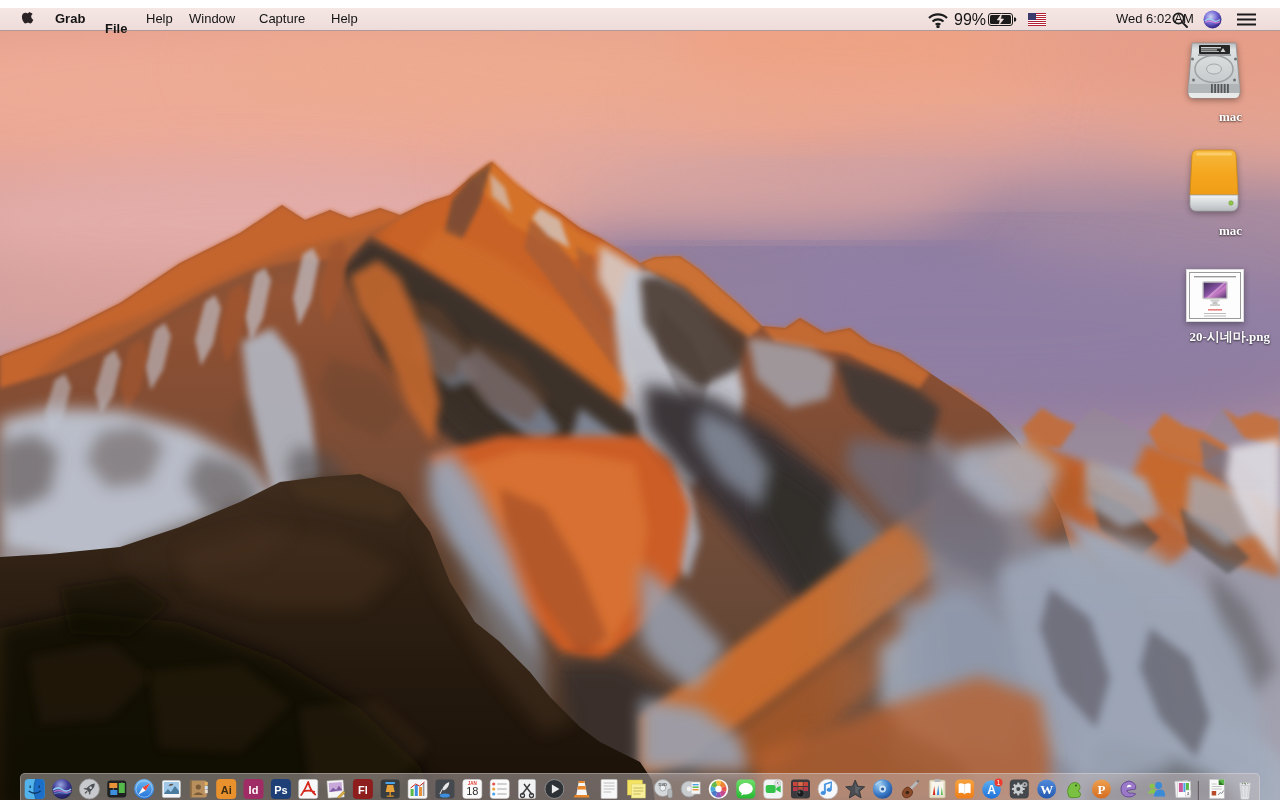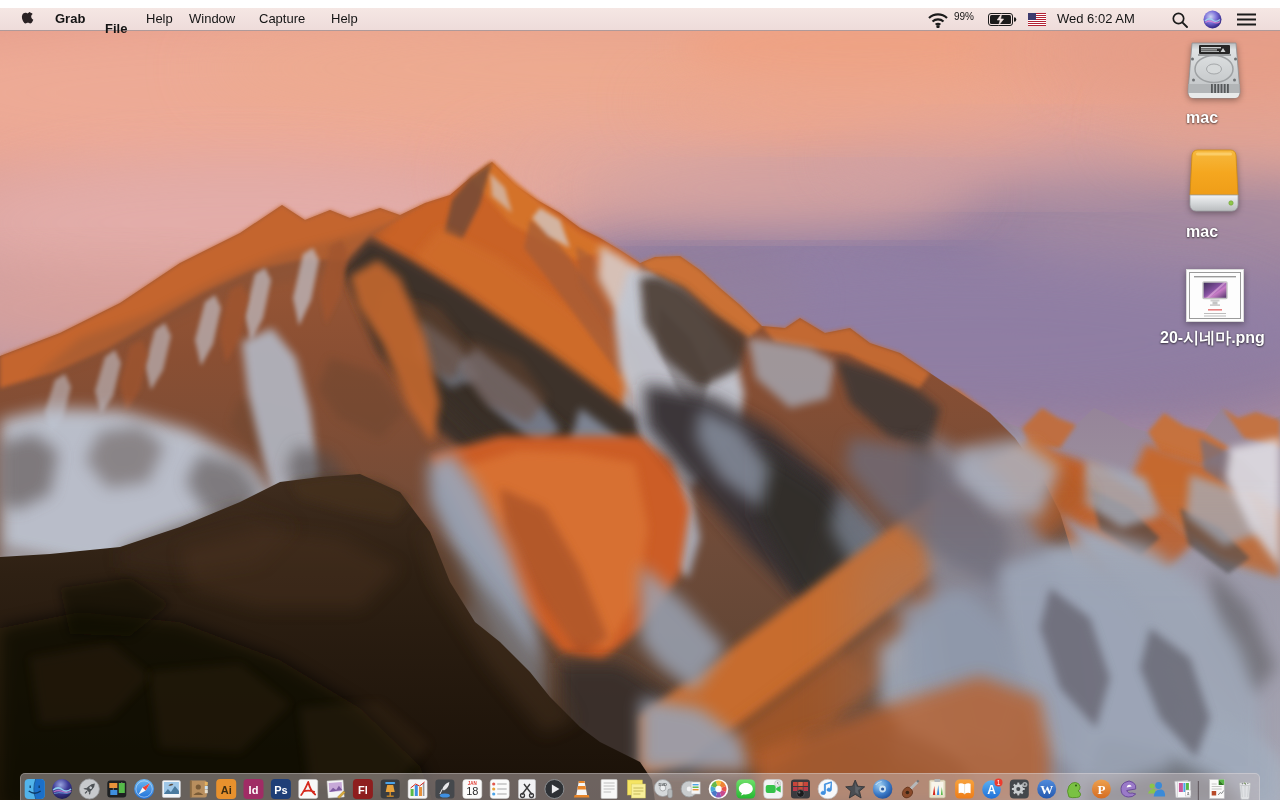--- a/index.html
+++ b/index.html
@@ -1,19 +1,19 @@
 <!DOCTYPE html>
 <html><head><meta charset="utf-8">
 <style>
   html,body{margin:0;padding:0;width:1280px;height:800px;overflow:hidden;
     font-family:"Liberation Sans",sans-serif;}
   #stage{position:relative;width:1280px;height:800px;background:#b295a3;margin-top:8px;}
   .abs{position:absolute;}
-  .lbl{position:absolute;color:#fff;font-weight:bold;font-size:16px;text-align:left;
-    text-shadow:0 1px 2px rgba(0,0,0,.55), 0 0 2px rgba(0,0,0,.4);}
+  .lbl{position:absolute;color:#fff;font-weight:bold;font-size:13px;text-align:right;
+    text-shadow:0 1px 2px rgba(0,0,0,.55), 0 0 2px rgba(0,0,0,.4);font-family:Liberation Serif, serif;}
 </style></head>
 <body>
 <div id="stage">
 
 <svg class="abs" style="left:0;top:0" width="1280" height="800" viewBox="0 0 1280 800">
 <defs>
   <linearGradient id="sky" x1="0" y1="0" x2="0" y2="1">
     <stop offset="0" stop-color="#e29a8a"></stop>
     <stop offset="0.08" stop-color="#eaa591"></stop>
     <stop offset="0.17" stop-color="#e6a495"></stop>
@@ -242,40 +242,40 @@
  <span class="abs" style="left:331px;top:3px;">Help</span>
 
  <svg class="abs" style="left:927px;top:4px" width="22" height="16" viewBox="0 0 22 16">
    <g fill="none" stroke="#1b1b1b" stroke-width="2">
      <path d="M2,6 A13 13 0 0 1 20,6" stroke-width="2.2"></path>
      <path d="M5.5,9.5 A8.4 8.4 0 0 1 16.5,9.5" stroke-width="2.2"></path>
      <path d="M8.6,12.6 A4.4 4.4 0 0 1 13.4,12.6" stroke-width="2.2"></path>
    </g>
    <circle cx="11" cy="14.6" r="1.7" fill="#1b1b1b"></circle>
  </svg>
- <span class="abs" style="left:954px;top:3px;font-size:10px;">99%</span>
+ <span class="abs" style="left:954px;top:3px;font-size:16px;">99%</span>
  <svg class="abs" style="left:988px;top:5px" width="29" height="13" viewBox="0 0 29 13">
    <rect x="0.5" y="0.5" width="24" height="12" rx="2.5" fill="none" stroke="#1b1b1b" stroke-width="1"></rect>
    <rect x="2" y="2" width="21" height="9" rx="1.5" fill="#1b1b1b"></rect>
    <path d="M26,4.2 v4.6 a2.3 2.3 0 0 0 0,-4.6z" fill="#1b1b1b"></path>
    <path d="M13.6,0.8 L9.2,7 h3l-1.4,5.2 L15.6,6 h-3z" fill="#f0e2df" stroke="#f0e2df" stroke-width="0.6"></path>
  </svg>
  <svg class="abs" style="left:1028px;top:5px" width="18" height="13" viewBox="0 0 18 13">
    <rect width="18" height="13" fill="#b22234"></rect>
    <g fill="#fff">
           <rect y="1" width="18" height="1"></rect>
           <rect y="3" width="18" height="1"></rect>
           <rect y="5" width="18" height="1"></rect>
           <rect y="7" width="18" height="1"></rect>
           <rect y="9" width="18" height="1"></rect>
           <rect y="11" width="18" height="1"></rect>
         </g>
    <rect width="8" height="7" fill="#3c3b6e"></rect>
  </svg>
- <span class="abs" style="left:1057px;top:3px;">Wed 6:02 AM</span>
+ <span class="abs" style="left:1116px;top:3px;">Wed 6:02 AM</span>
  <svg class="abs" style="left:1172px;top:4px" width="16" height="16" viewBox="0 0 16 16">
    <circle cx="6.5" cy="6.5" r="5.2" fill="none" stroke="#1b1b1b" stroke-width="1.7"></circle>
    <line x1="10.6" y1="10.6" x2="15" y2="15" stroke="#1b1b1b" stroke-width="1.9" stroke-linecap="round"></line>
  </svg>
  <svg class="abs" style="left:1203px;top:2px" width="19" height="19" viewBox="0 0 19 19">
    <defs>
           <radialGradient id="siri" cx="0.4" cy="0.35" r="0.75">
      <stop offset="0" stop-color="#cfd4f2"></stop>
             <stop offset="0.45" stop-color="#7a6fd8"></stop>
      <stop offset="0.8" stop-color="#3b2f92"></stop>

